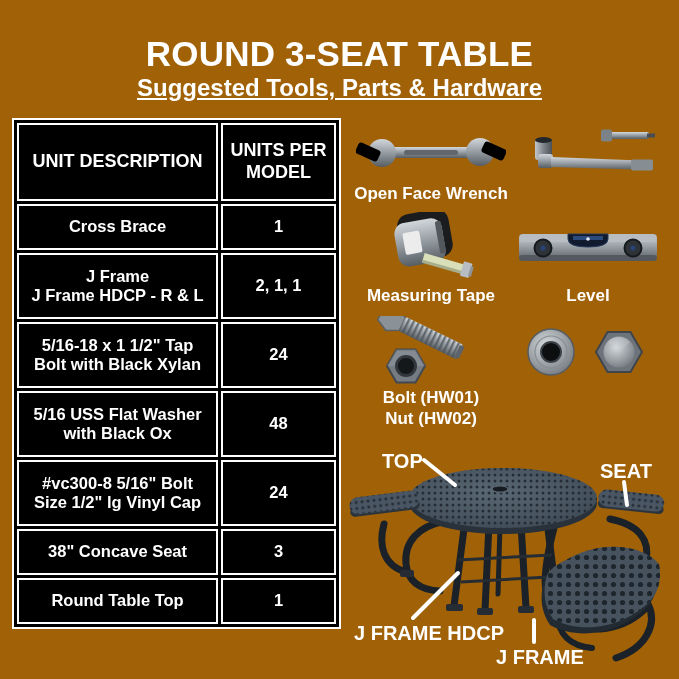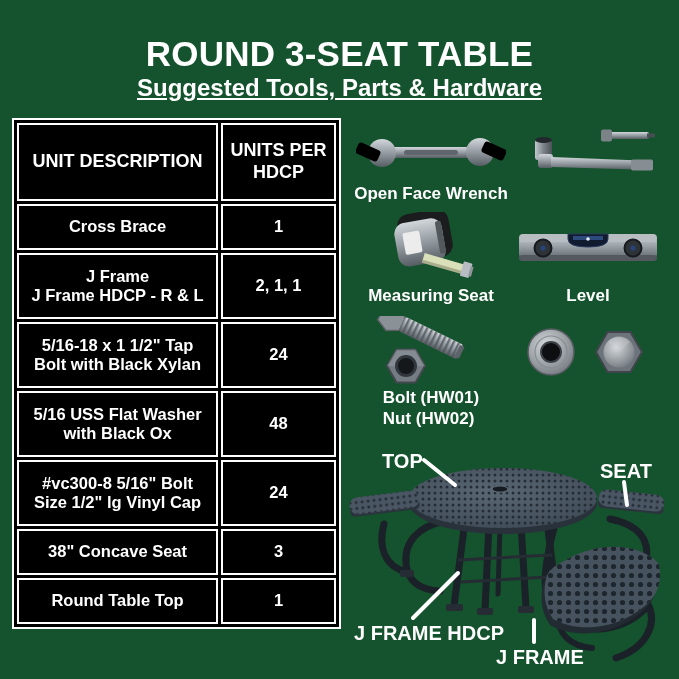--- a/index.html
+++ b/index.html
@@ -1,18 +1,18 @@
 <!DOCTYPE html>
 <html><head>
 <meta charset="utf-8">
 <style>
   html,body{margin:0;padding:0;background:#000;}
   body{width:679px;height:679px;overflow:hidden;position:relative;
        font-family:"Liberation Sans",sans-serif;color:#fff;}
-  .page{position:absolute;inset:0;background:#14532d;padding-left:33px;}
+  .page{position:absolute;inset:0;background:#a16207;padding-left:33px;}
 
   .title{position:absolute;top:34px;left:0;width:100%;text-align:center;
          font-size:35px;font-weight:800;letter-spacing:.2px;margin:0;}
   .subtitle{position:absolute;top:74px;left:0;width:100%;text-align:center;
             font-size:24px;font-weight:800;margin:0;text-decoration:underline;}
 
   table.parts{position:absolute;left:12px;top:118px;width:329px;
               border-collapse:separate;border-spacing:3px;
               border:2px solid #fff;table-layout:fixed;background:#000;}
   col.c1{width:196px;} col.c2{width:112px;}
@@ -24,21 +24,21 @@
   tr.r2 td{height:58px;}
   td.uval{font-size:18px;}
   .ln{display:block;}
   .ln:empty{display:none;}
 
   .tool{position:absolute;width:158px;display:flex;flex-direction:column;align-items:center;}
   .icon-box{display:flex;align-items:center;justify-content:center;width:100%;}
   .row1 .icon-box{height:56px;}
   .row2 .icon-box{height:70px;}
   .row3 .icon-box{height:66px;}
-  .tlabel{font-size:17px;font-weight:800;line-height:1.25;margin-top:3px;}
+  .tlabel{font-size:17px;font-weight:800;text-align:center;line-height:1.25;margin-top:3px;}
   .tlabel span{display:block;}
   #t-ofw{left:352px;top:124px;}
   #t-sw {left:509px;top:124px;}
   #t-mt {left:352px;top:212px;}
   #t-lv {left:509px;top:212px;}
   #t-bn {left:352px;top:318px;}
   #t-wc {left:509px;top:318px;}
 
   svg.diagram{position:absolute;left:348px;top:436px;}
   svg text{font-family:"Liberation Sans",sans-serif;font-weight:800;fill:#ffffff;}
@@ -85,21 +85,21 @@
   <h2 class="subtitle">Suggested Tools, Parts &amp; Hardware</h2>
 
   <table class="parts">
     <colgroup>
         <col class="c1">
         <col class="c2">
       </colgroup>
     <tbody>
       <tr class="hdr">
         <td>UNIT DESCRIPTION</td>
-        <td>UNITS PER HDCP</td>
+        <td>UNITS PER MODEL</td>
       </tr>
       <tr class="r1">
         <td>
             <span class="ln">Cross Brace</span>
           </td>
         <td class="uval">1</td>
       </tr>
       <tr class="r2">
         <td>
             <span class="ln">J Frame</span>
@@ -185,21 +185,21 @@
         </g>
         <g transform="rotate(16 92 54)">
           <rect x="66" y="48" width="42" height="9" fill="#d9dfb8"></rect>
           <rect x="66" y="55" width="42" height="3" fill="#a8ae8c"></rect>
           <rect x="106" y="45" width="9" height="15" rx="1" fill="#b7bdc2"></rect>
           <rect x="114" y="48" width="3" height="10" fill="#8f959b"></rect>
         </g>
       </svg>
     </div>
     <div class="tlabel">
-        <span>Measuring Seat</span>
+        <span>Measuring Tape</span>
       </div>
   </div>
 
   <div class="tool row2" id="t-lv">
     <div class="icon-box">
       <svg width="150" height="50" viewBox="0 0 150 50">
         <rect x="6" y="12" width="138" height="27" rx="7" fill="url(#met)"></rect>
         <rect x="6" y="12" width="138" height="8" rx="4" fill="#b8bdc2"></rect>
         <rect x="6" y="33" width="138" height="6" rx="3" fill="#54595f"></rect>
         <path d="M55,12 h40 v5 q0,8 -20,8 q-20,0 -20,-8 z" fill="#101b30" stroke="#2a3b5c" stroke-width="1"></path>

